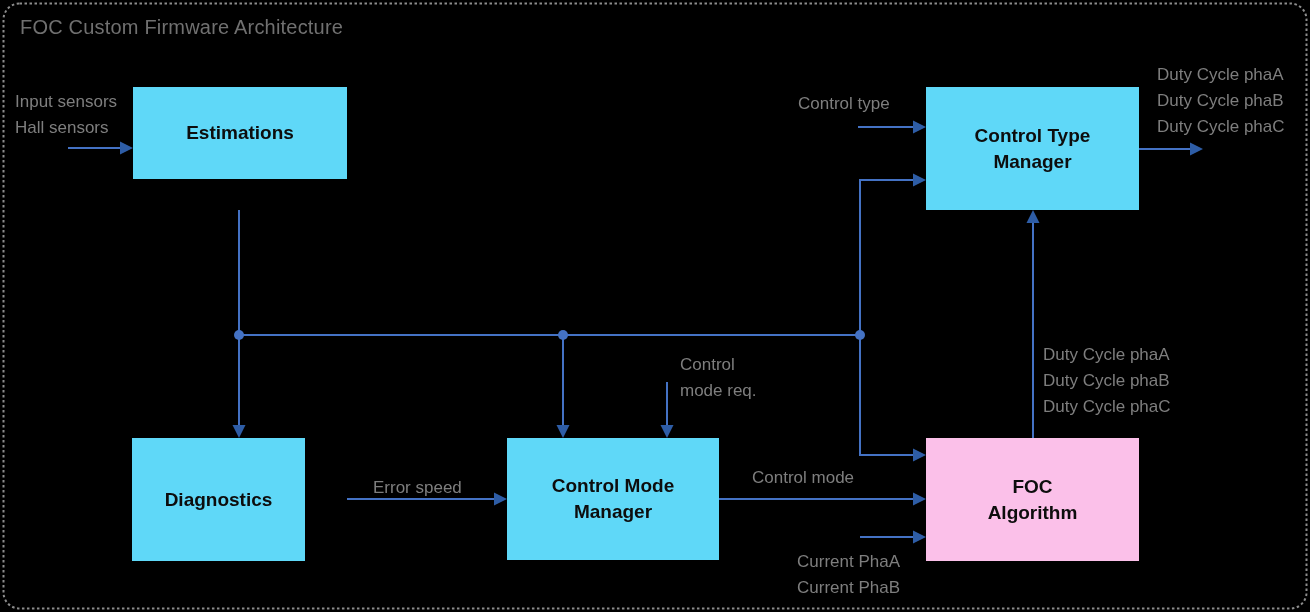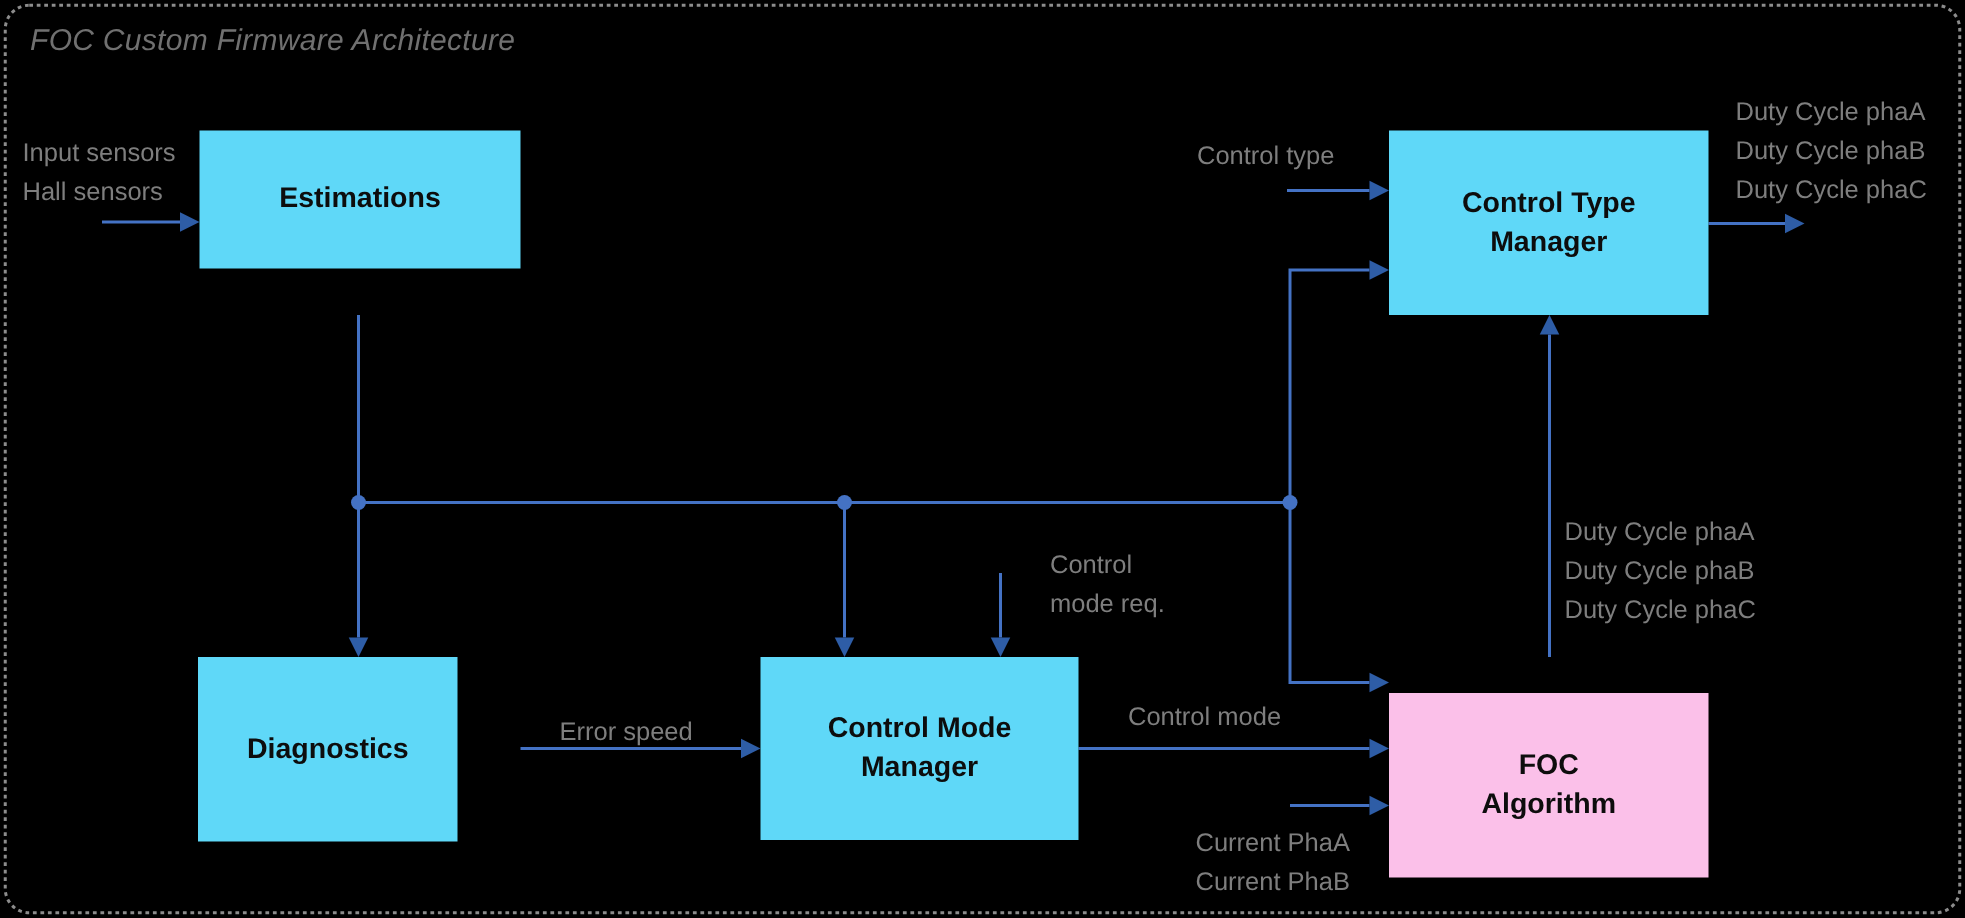--- a/index.html
+++ b/index.html
@@ -20,21 +20,20 @@
     left: 0; top: 0;
     width: 1310px;
     height: 612px;
   }
   .page-title {
     position: absolute;
     left: 20px; top: 16px;
     font-size: 20px;
     color: var(--title, #707070);
     letter-spacing: 0.2px;
-    font-style: italic;
   }
   .block {
     position: absolute;
     background: var(--box-cyan, #5FD8F8);
     color: var(--block-text, #0d0d0d);
     display: flex;
     flex-direction: column;
     align-items: center;
     justify-content: center;
     font-size: 19px;
@@ -126,40 +125,40 @@
 
   <div class="block" style="left:132px; top:438px; width:173px; height:123px;">
     <div>Diagnostics</div>
   </div>
 
   <div class="block" style="left:507px; top:438px; width:212px; height:122px;">
     <div>Control Mode</div>
     <div>Manager</div>
   </div>
 
-  <div class="block pink" style="left:926px; top:438px; width:213px; height:123px;margin-top:24px;">
+  <div class="block pink" style="left:926px; top:438px; width:213px; height:123px;">
     <div>FOC</div>
     <div>Algorithm</div>
   </div>
 
   <div class="lbl" style="left:15px; top:89px;">
     <div>Input sensors</div>
     <div>Hall sensors</div>
   </div>
 
   <div class="lbl" style="left:798px; top:91px;">Control type</div>
 
   <div class="lbl" style="left:1157px; top:62px;">
     <div>Duty Cycle phaA</div>
     <div>Duty Cycle phaB</div>
     <div>Duty Cycle phaC</div>
   </div>
 
 
-  <div class="lbl" style="left:680px; top:364px;margin-left:20px;">
+  <div class="lbl" style="left:680px; top:352px;">
     <div>Control</div>
     <div>mode req.</div>
   </div>
 
   <div class="lbl" style="left:373px; top:475px;">Error speed</div>
 
   <div class="lbl" style="left:752px; top:465px;">Control mode</div>
 
   <div class="lbl" style="left:1043px; top:342px;">
     <div>Duty Cycle phaA</div>

